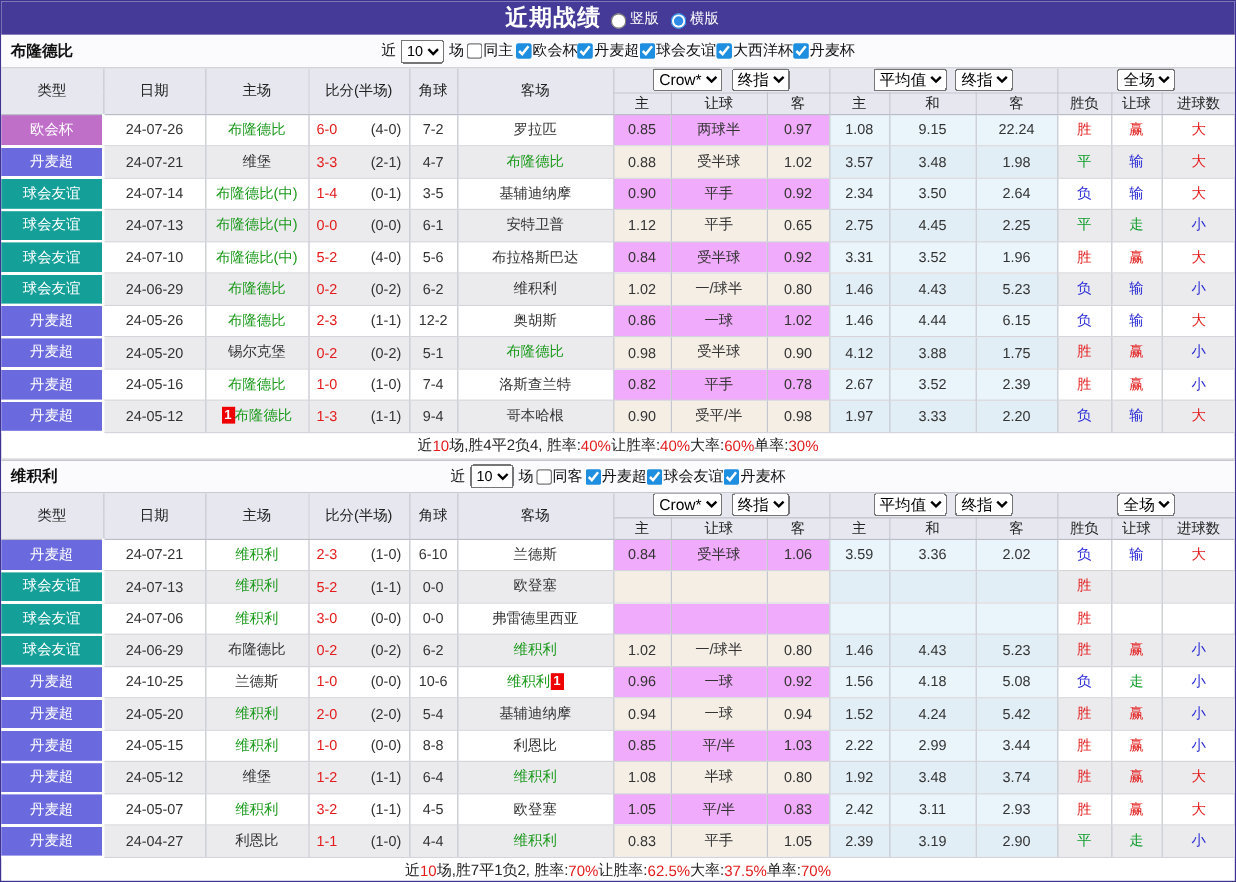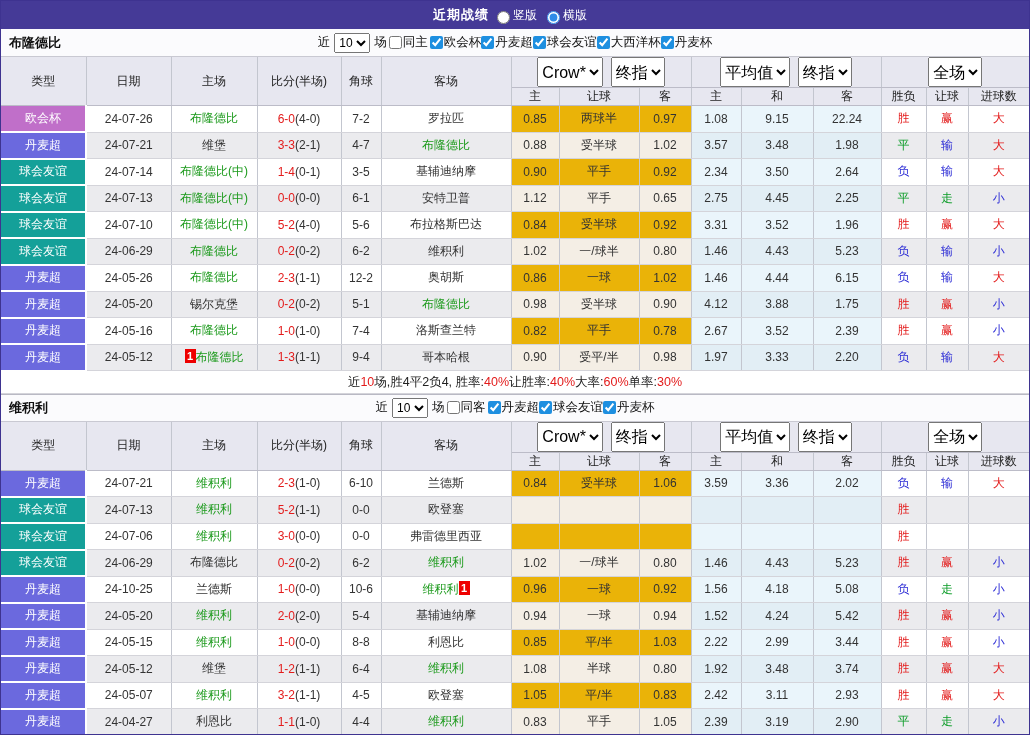--- a/index.html
+++ b/index.html
@@ -2,21 +2,21 @@
 <html><head>
 <meta charset="utf-8">
 <style>
   * { margin:0; padding:0; box-sizing:border-box; }
   html,body { background:#fff; }
   body { font-family:"Liberation Sans","DejaVu Sans",sans-serif; }
   .app { width:1030px; height:735px; border:1px solid #3e3390; background:#fff; overflow:hidden; }
 
   
   .titlebar { height:28px; background:#453a97; display:flex; align-items:center; justify-content:center; color:#fff; }
-  .titlebar .title { font-weight:bold; font-size:13px; margin-right:8px; letter-spacing:1px;text-align:center; }
+  .titlebar .title { font-weight:bold; font-size:19px; margin-right:8px; letter-spacing:1px;text-align:center; }
   .radio-wrap { display:flex; align-items:flex-end; gap:3px; font-size:12px; margin-right:10px; }
   input[type=radio] { width:13px; height:13px; accent-color:#2e8be8; }
   input[type=checkbox] { width:13px; height:13px; accent-color:#1e8fe0; margin-right:1px; vertical-align:-2px; }
 
   
   .team-row { height:28px; position:relative; display:flex; align-items:center; background:#fbfbfd; border-bottom:1px solid #c9c9d2; }
   .team-row.second { border-top:1px solid #b9b9c4; }
   .team-name { position:absolute; left:8px; font-weight:bold; font-size:13px; color:#111; }
   .filters { margin:0 auto; display:flex; align-items:center; font-size:12.5px; color:#111; }
   .filters > * { margin:0 1px; }
@@ -25,31 +25,31 @@
 
   
   table { border-collapse:collapse; table-layout:fixed; width:1028px; }
   td { text-align:center; vertical-align:middle; font-size:12px; color:#333;
        border-right:1px solid #c3c6cf; border-bottom:1px solid #d4d4da;
        overflow:hidden; white-space:nowrap; }
   td:last-child { border-right:none; }
   thead td { background:#e7e7f0; color:#222; border-bottom:1px solid #bcbcc8; }
   thead tr.ha { height:20px; }
   thead tr.hb { height:17px; }
-  thead select { font-size:16px; height:30px; margin:0 2px; }
+  thead select { font-size:13px; height:19px; margin:0 2px; }
   tbody tr { height:26.5px; }
   tbody tr:nth-child(even) td.st { background:#ebebee; }
-  td.hand { background:#eab308; }
+  td.hand { background:#f0abfc; }
   tbody tr:nth-child(even) td.hand { background:#f4eee5; }
   td.avg { background:#eaf5fb; }
   tbody tr:nth-child(even) td.avg { background:#e2eef5; }
   td.type { color:#fff; border-right:2px solid #fff; border-bottom:2px solid #fff; font-size:12px; }
 
   .ft { color:#e31b1b; }
-  .ht { color:#333; }
+  .ht { color:#333;padding-left:28px; }
   .tg { color:#1c9a1c; }
   .card { display:inline-block; background:#ee0000; color:#fff; font-size:11px; font-weight:bold;
           width:11px; height:14px; line-height:14px; text-align:center; vertical-align:1px; }
   .cr { color:#e31b1b; } .cg { color:#0b9c27; } .cb { color:#2b2bd5; }
 
   .summary { height:22px; display:flex; align-items:center; justify-content:center;
              font-size:12.5px; color:#222; border-bottom:1px solid #d4d4da; }
   .summary .red { color:#e31b1b; }
 </style>
 </head>

